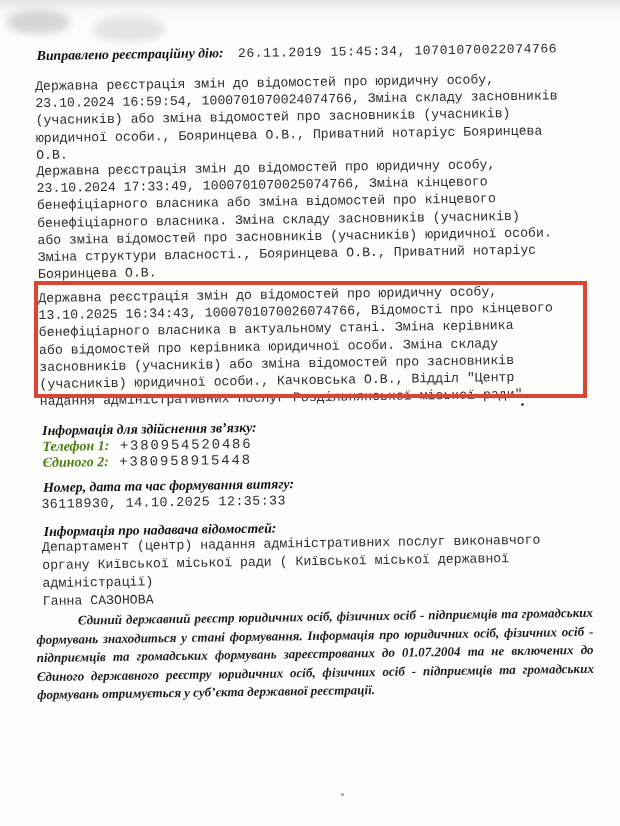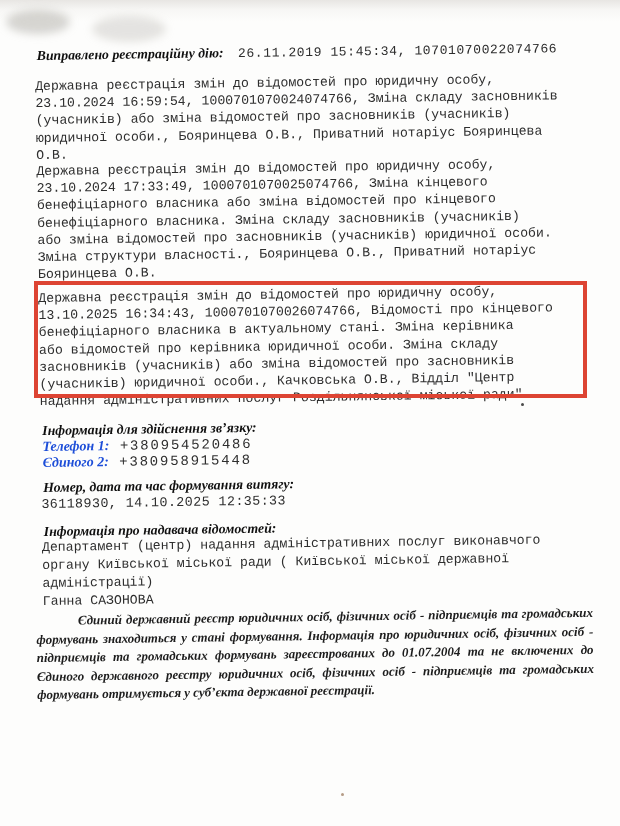--- a/index.html
+++ b/index.html
@@ -63,21 +63,21 @@
     background:transparent;
     pointer-events:none;
   }
   .contact-heading{left:42px;top:419px;}
   .phone-line{position:absolute;left:42px;white-space:nowrap;}
   .phone-1{top:433px;}
   .phone-2{top:449px;}
   .phone-label{
     font-family:"Liberation Serif", serif;
     font-style:italic;font-weight:bold;
-    font-size:14px;color:#1d4ed8;
+    font-size:14px;color:#4d7c0f;
   }
   .phone-value{
     font-family:"Liberation Mono", monospace;
     font-size:14px;letter-spacing:1.8px;color:#2e2e2e;
     margin-left:6px;
   }
   .extract-heading{left:42px;top:476px;}
   .extract-value{left:40px;top:492px;font-size:13.4px;letter-spacing:.4px;}
   .provider-heading{left:42px;top:520px;}
   .provider-name{left:40px;top:535px;width:520px;line-height:18px;}

